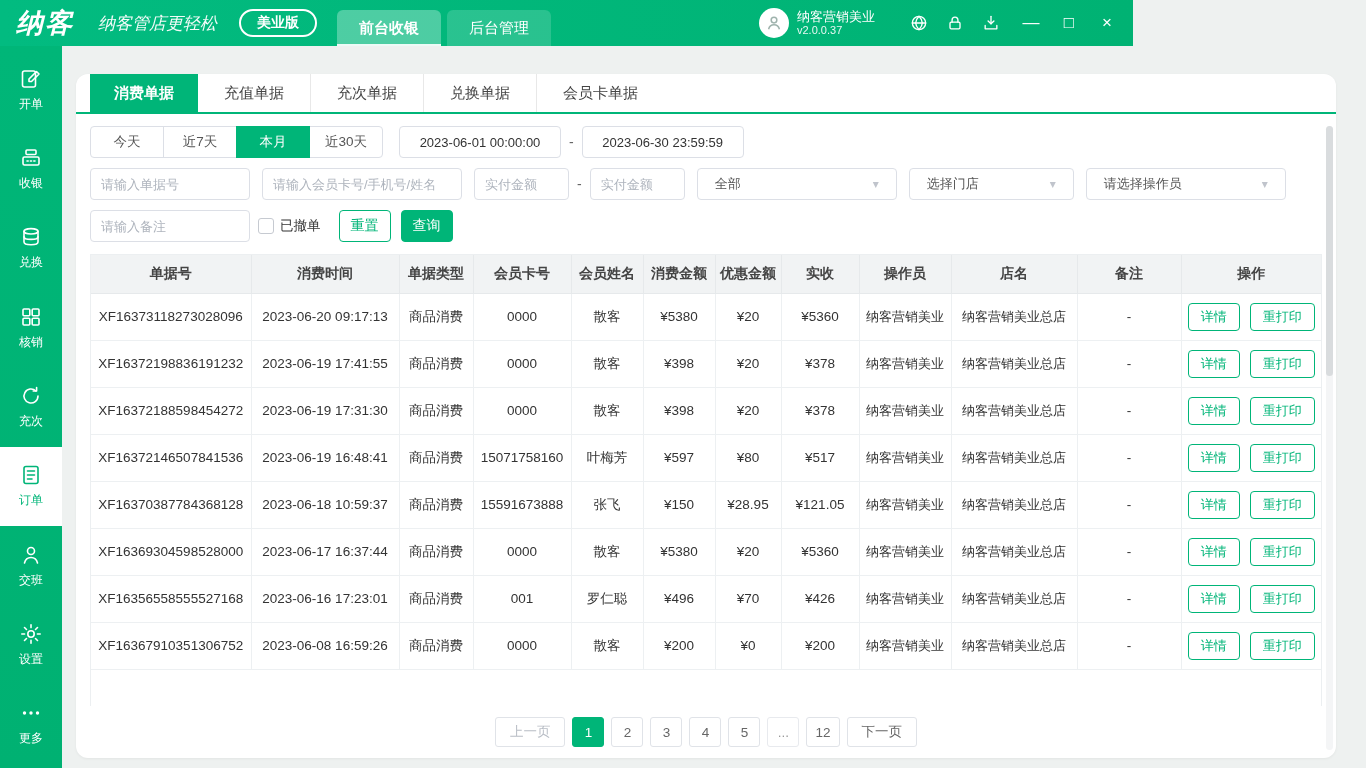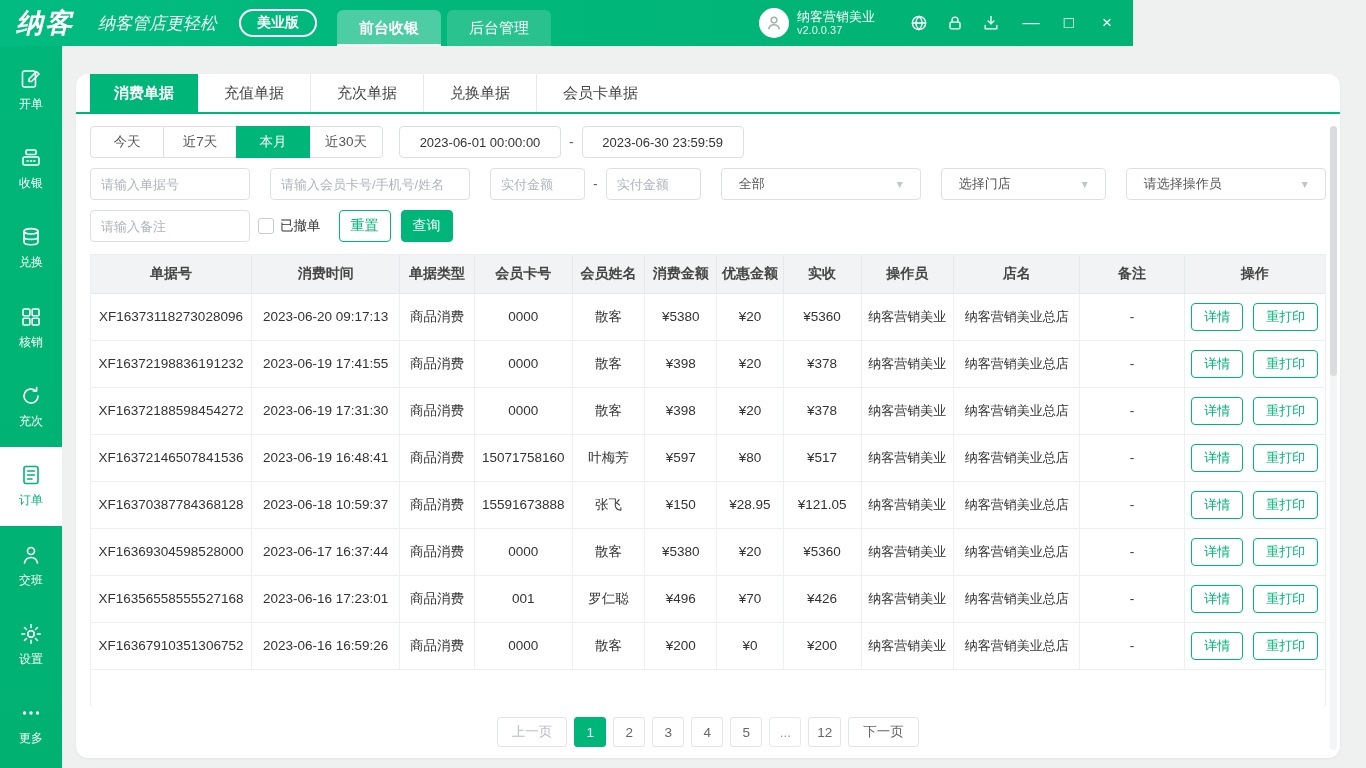--- a/index.html
+++ b/index.html
@@ -56,21 +56,21 @@
   .f-row:last-child{margin-bottom:0;}
   .quick-group{display:flex;margin-right:16px;}
   .qd{width:74px;height:32px;line-height:30px;text-align:center;border:1px solid var(--border);background:#fff;color:#555;font-size:13.5px;cursor:pointer;margin-left:-1px;position:relative;}
   .qd:first-child{border-radius:4px 0 0 4px;margin-left:0;}
   .qd:last-child{border-radius:0 4px 4px 0;}
   .qd.active{background:var(--green);border-color:var(--green);color:#fff;z-index:1;}
   .inp{height:32px;border:1px solid var(--border);border-radius:4px;padding:0 10px;font-size:13px;color:#333;font-family:inherit;outline:none;background:#fff;}
   .inp::placeholder{color:#aeb4bd;}
   .inp.date{width:162px;text-align:center;}
   .dash{margin:0 8px;color:#666;}
-  .gap{margin-right:20px;}
+  .gap{margin-right:12px;}
   .w160{width:160px;} .w200{width:200px;} .w95{width:95px;}
   .select{height:32px;border:1px solid var(--border);border-radius:4px;background:#fff;display:flex;align-items:center;justify-content:space-between;padding:0 17px;color:#555;font-size:13px;cursor:pointer;}
   .select.w165{width:165px;}
   .caret{color:#c0c4cc;font-size:12px;}
   .cb{width:16px;height:16px;border:1px solid #c6cad1;border-radius:3px;background:#fff;display:inline-block;margin:0 6px 0 8px;cursor:pointer;}
   .cb-label{font-size:13.5px;color:#333;margin-right:18px;}
   .btn{height:32px;border-radius:4px;font-size:14px;cursor:pointer;font-family:inherit;}
   .btn-outline{width:52px;border:1px solid var(--green);background:#fff;color:var(--green);margin-right:10px;}
   .btn-solid{width:52px;border:1px solid var(--green);background:var(--green);color:#fff;}
 
@@ -416,21 +416,21 @@
                   <td class="cell-amount">¥496</td>
                   <td class="cell-discount">¥70</td>
                   <td class="cell-paid">¥426</td>
                   <td class="cell-operator">纳客营销美业</td>
                   <td class="cell-store">纳客营销美业总店</td>
                   <td class="cell-remark">-</td>
                   <td class="actions-cell"><button class="mini-btn">详情</button><button class="mini-btn">重打印</button></td>
                 </tr>
                 <tr>
                   <td class="cell-order-no">XF16367910351306752</td>
-                  <td class="cell-time">2023-06-16 16:59:26</td>
+                  <td class="cell-time">2023-06-08 16:59:26</td>
                   <td class="cell-type">商品消费</td>
                   <td class="cell-card-no">0000</td>
                   <td class="cell-member-name">散客</td>
                   <td class="cell-amount">¥200</td>
                   <td class="cell-discount">¥0</td>
                   <td class="cell-paid">¥200</td>
                   <td class="cell-operator">纳客营销美业</td>
                   <td class="cell-store">纳客营销美业总店</td>
                   <td class="cell-remark">-</td>
                   <td class="actions-cell"><button class="mini-btn">详情</button><button class="mini-btn">重打印</button></td>

